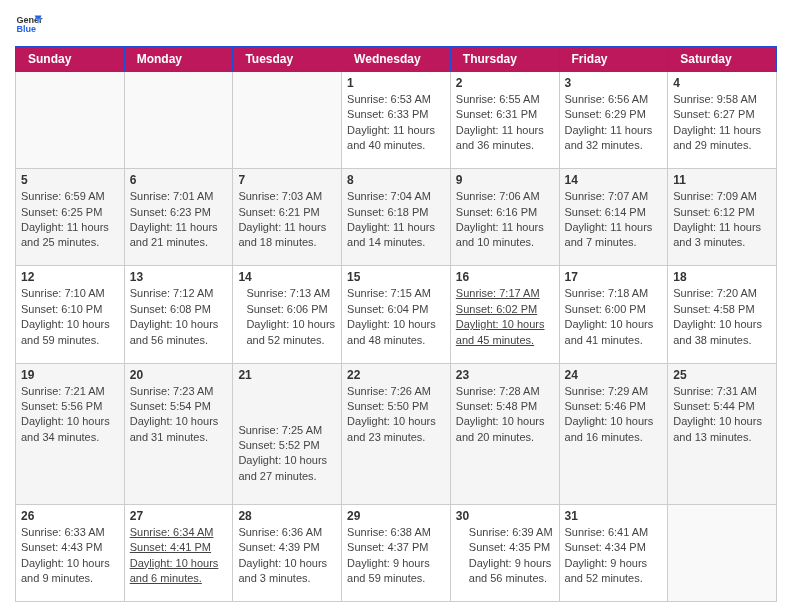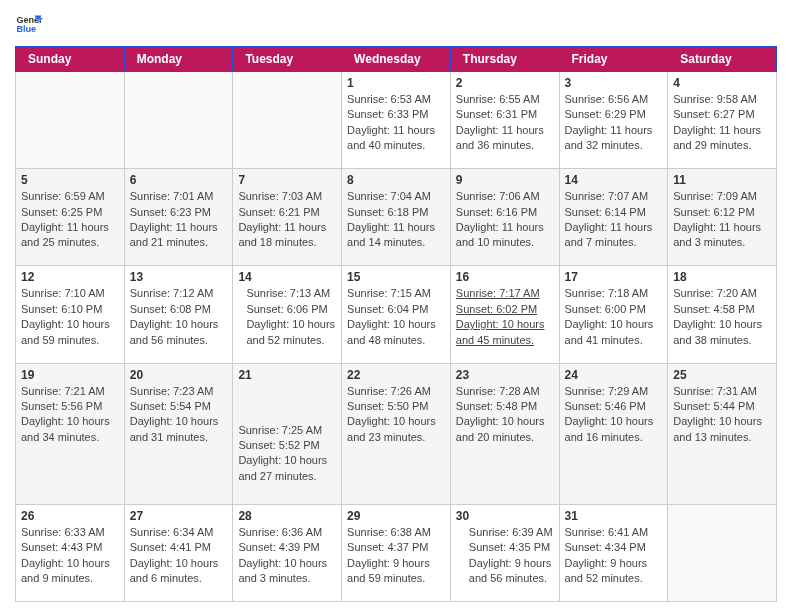--- a/index.html
+++ b/index.html
@@ -314,21 +314,21 @@
         <tr>
           <td>
             <span class="day-number">26</span>
             <div class="day-info" style="white-space: pre-line;">Sunrise: 6:33 AM
 Sunset: 4:43 PM
 Daylight: 10 hours
 and 9 minutes.</div>
           </td>
           <td>
             <span class="day-number">27</span>
-            <div class="day-info" style="white-space: pre-line;">Sunrise: 6:34 AM
+            <div class="day-info" style="white-space: pre-line; text-decoration: underline;">Sunrise: 6:34 AM
 Sunset: 4:41 PM
 Daylight: 10 hours
 and 6 minutes.</div>
           </td>
           <td>
             <span class="day-number">28</span>
             <div class="day-info" style="white-space: pre-line;">Sunrise: 6:36 AM
 Sunset: 4:39 PM
 Daylight: 10 hours
 and 3 minutes.</div>

